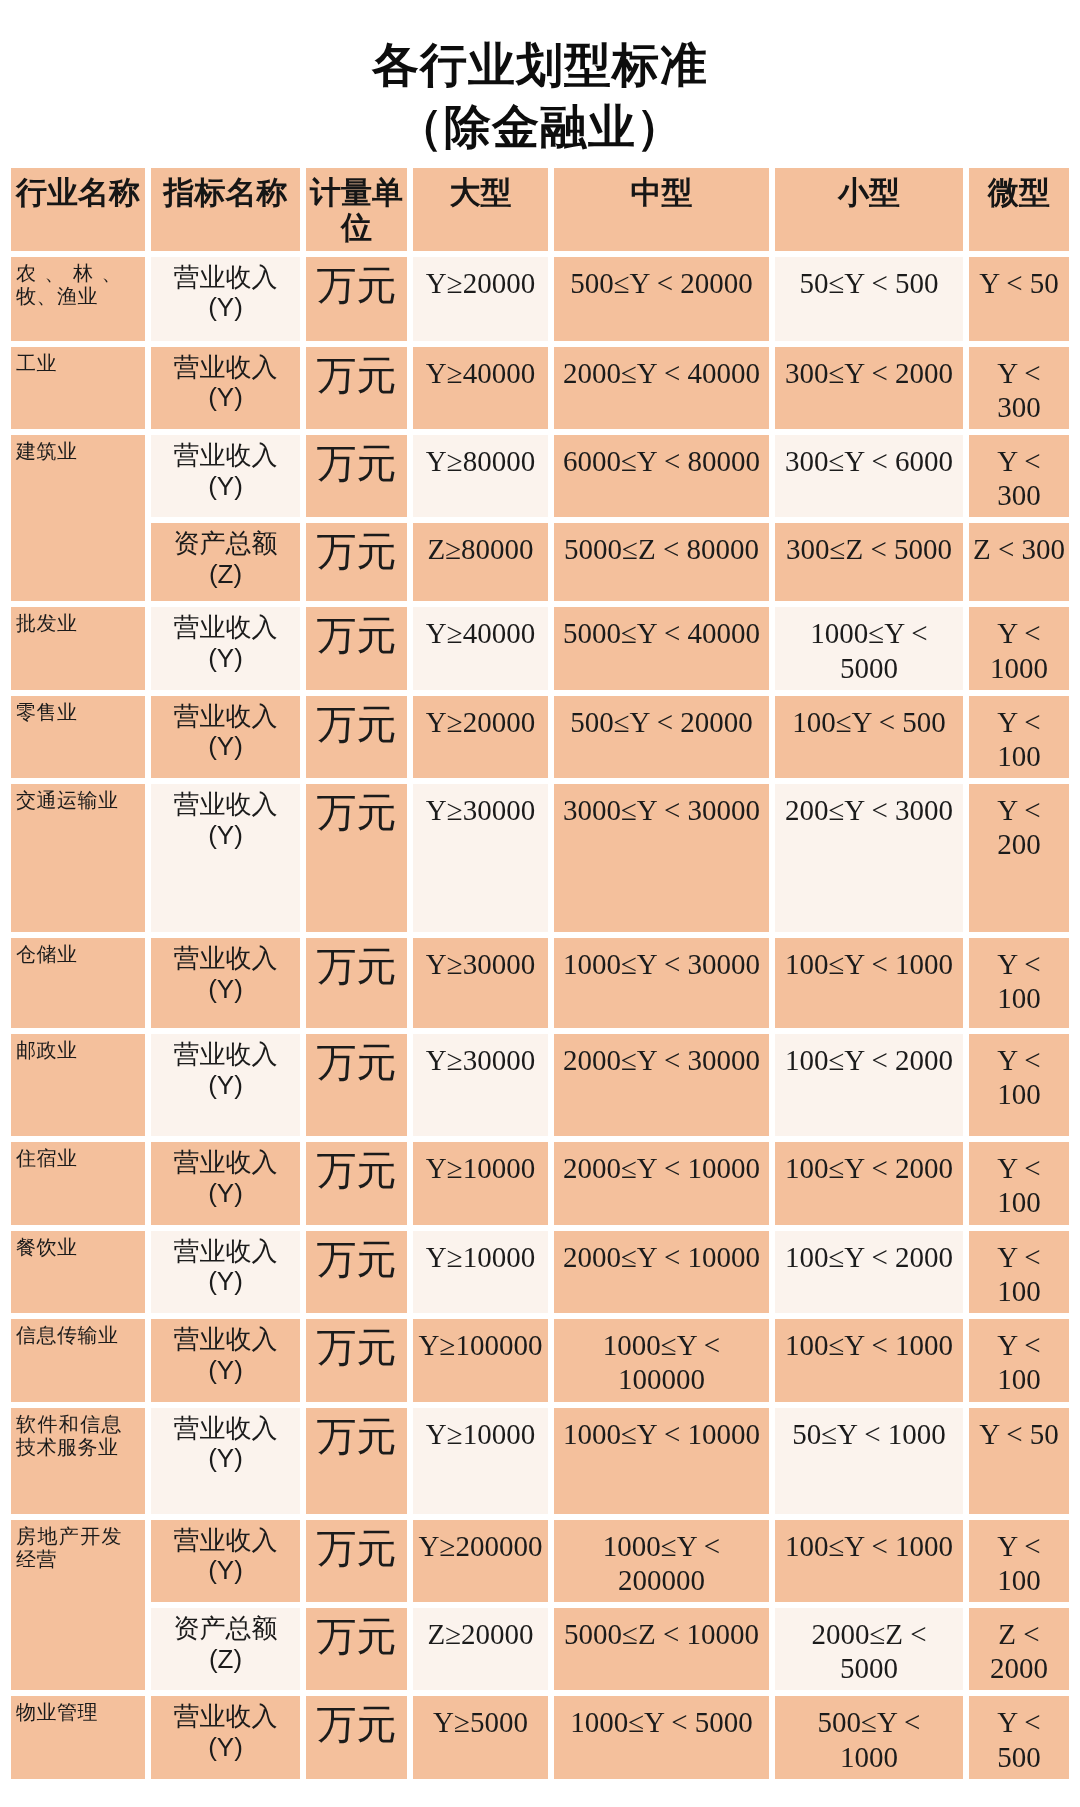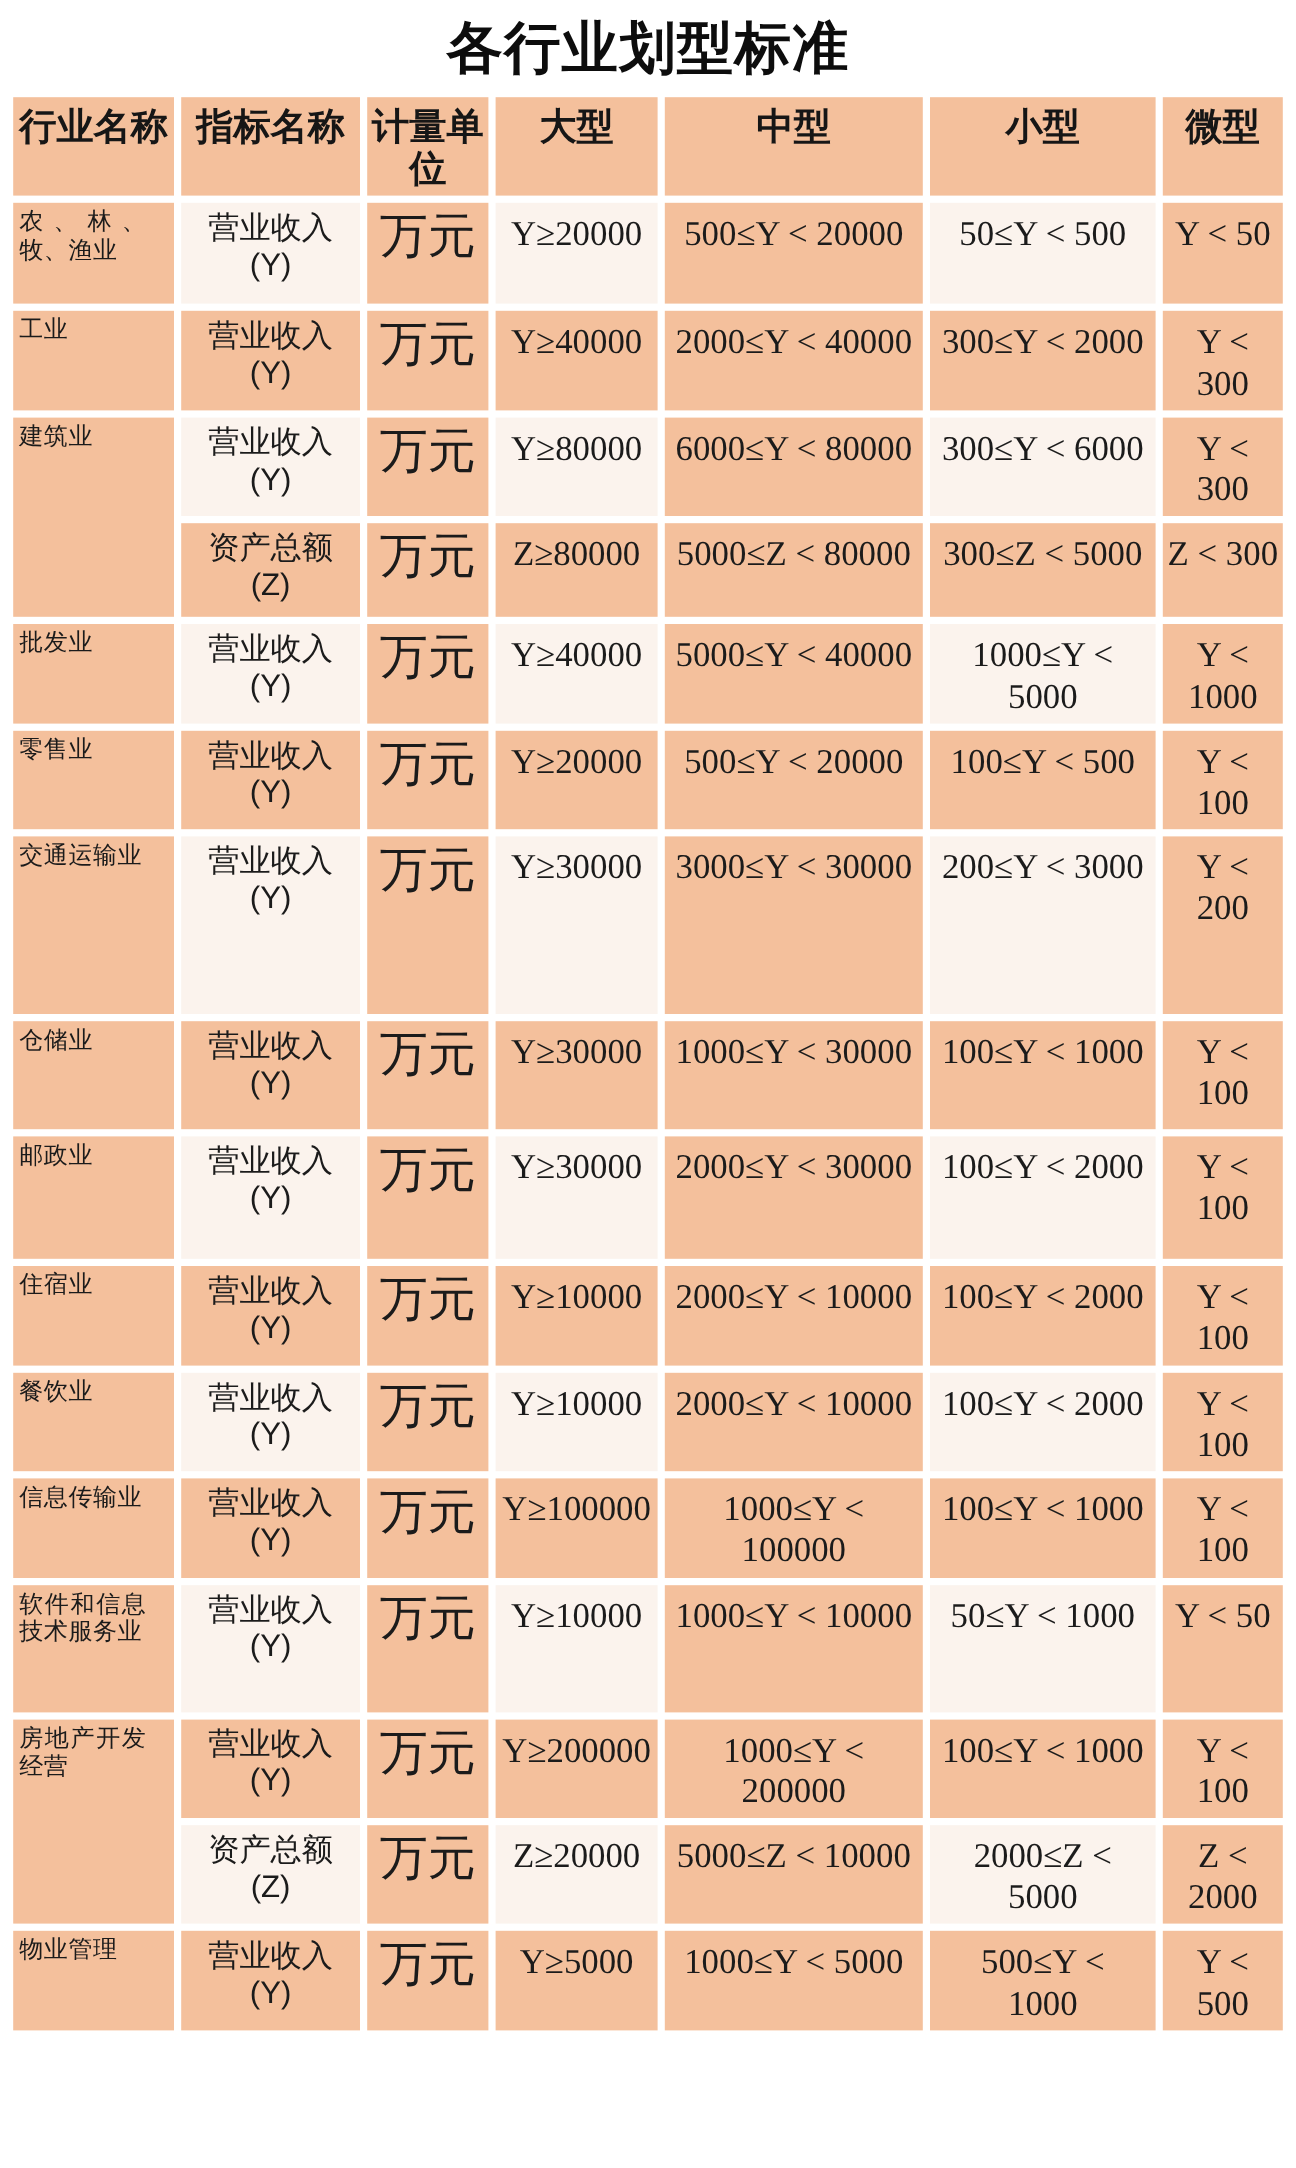--- a/index.html
+++ b/index.html
@@ -8,21 +8,21 @@
     background: #ffffff;
   }
   body {
     width: 1080px;
     min-height: 1807px;
     box-sizing: border-box;
     font-family: "Liberation Sans", sans-serif;
     color: #1b1b1b;
   }
   .title-block {
-    padding-top: 9px;
+    padding-top: 34px;
     text-align: center;
     font-weight: bold;
     font-size: 47px;
     line-height: 1.32;
     color: #0d0d0d;
     letter-spacing: 1px;
   }
   .table-wrap {
     padding: 0 2px;
     margin-top: 4px;
@@ -73,20 +73,21 @@
     text-align: center;
     white-space: pre-line;
     padding-top: 9px;
   }
 </style>
 </head>
 <body>
 
 <div class="title-block">
   <div>各行业划型标准</div>
+  <div>（除金融业）</div>
 </div>
 
 <div class="table-wrap">
 <table class="std">
   <colgroup>
     <col style="width:134px">
         <col style="width:149px">
         <col style="width:101px">
     <col style="width:135px">
         <col style="width:215px">

